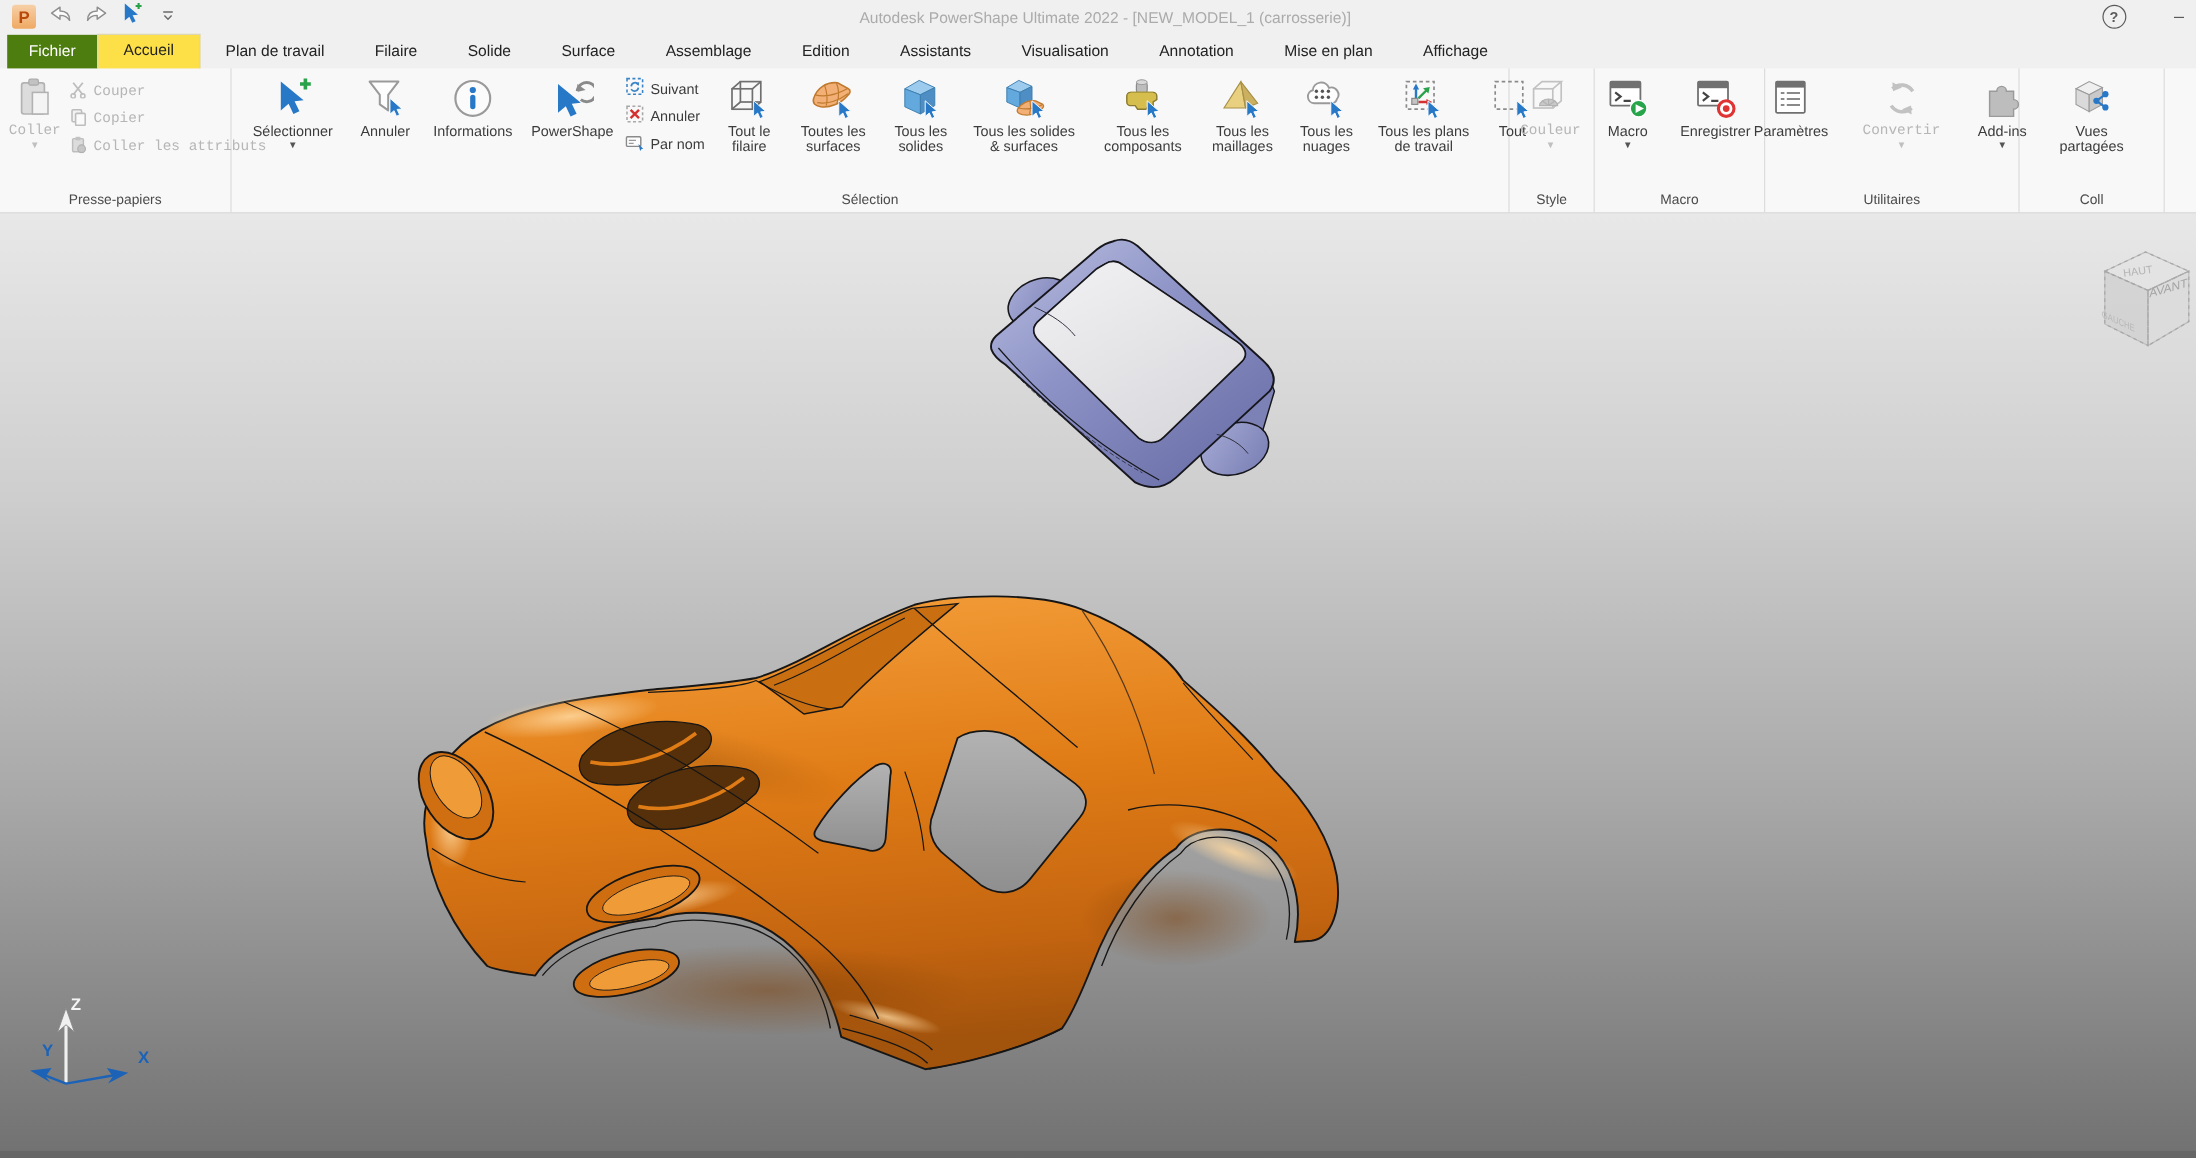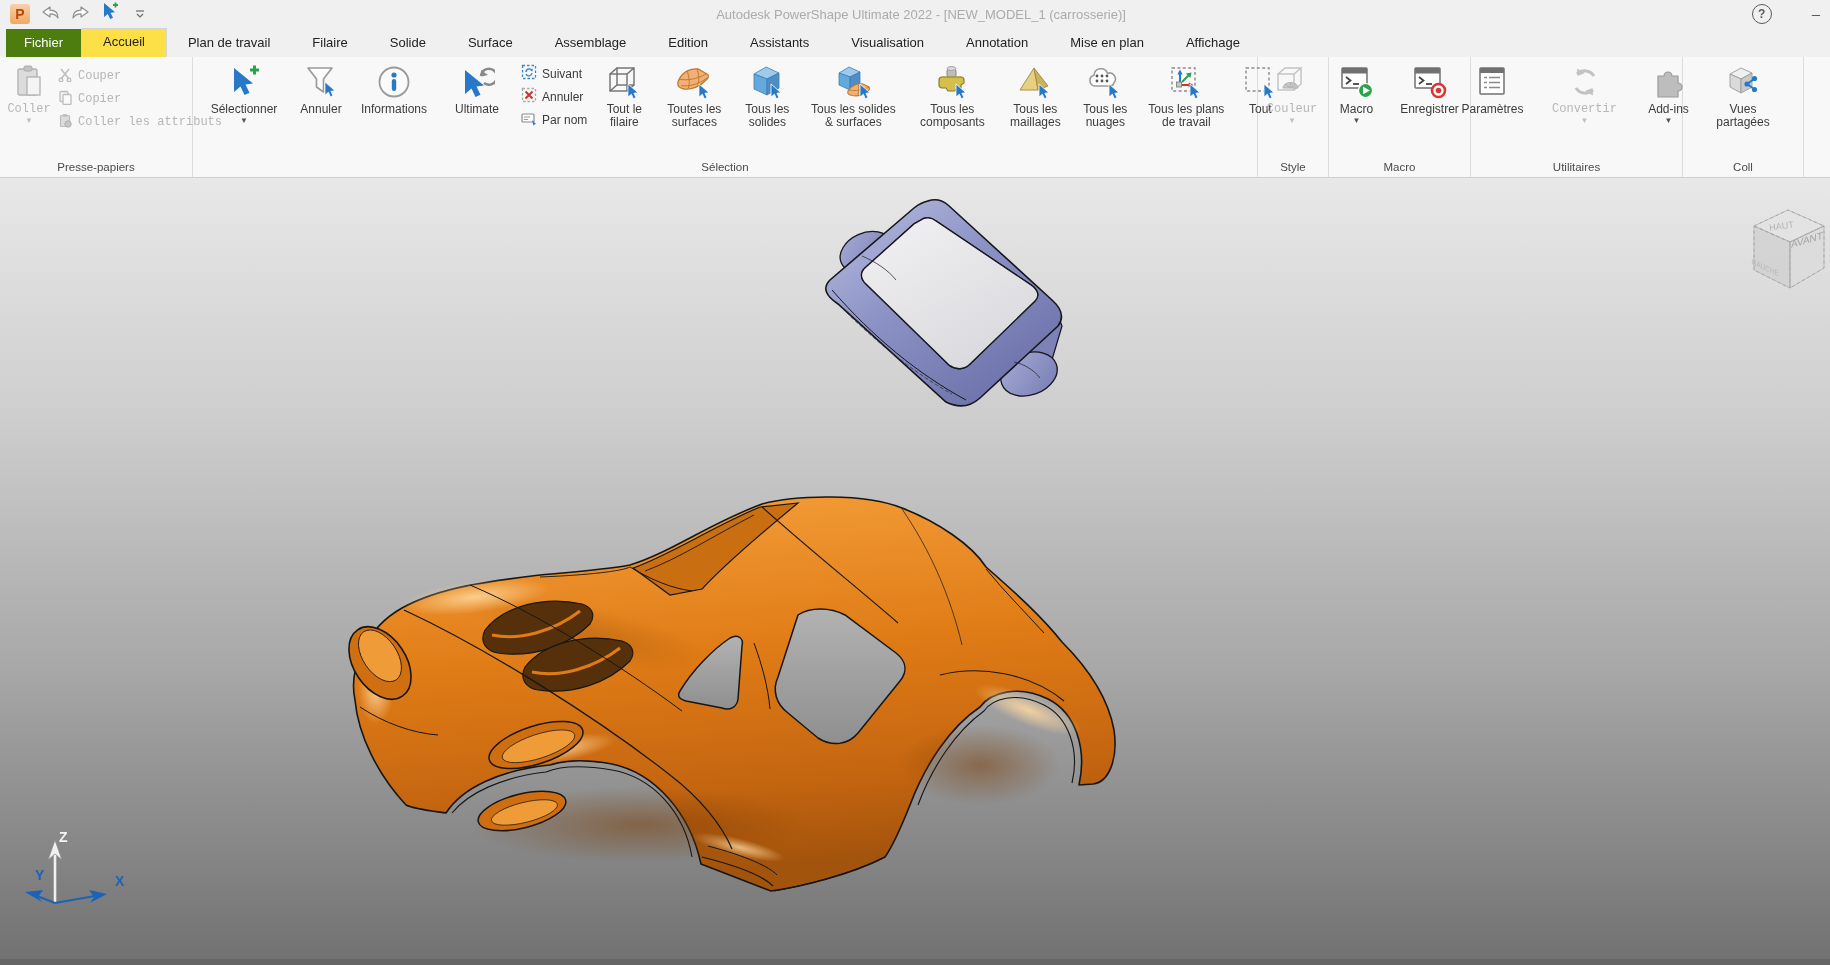--- a/index.html
+++ b/index.html
@@ -176,21 +176,21 @@
         <span class="lb">Informations</span>
       </div>
       <div class="btn-lg" style="width:66px">
         <span class="ic">
           <svg width="36" height="36" viewBox="0 0 36 36">
               <path d="M6 6 L6 30 L12.5 24.5 L16.5 33 L21.5 30.7 L17.5 22.4 L25 21.6 Z" fill="#2878c8"></path>
               <path d="M22 12 a8 8 0 1 1 3 7" fill="none" stroke="#8a8a8a" stroke-width="2.4"></path>
               <path d="M22 6 l0.5 6.5 L29 11 Z" fill="#8a8a8a"></path>
             </svg>
         </span>
-        <span class="lb">Ultimate</span>
+        <span class="lb">PowerShape</span>
       </div>
       <div class="smallstack" style="width:76px;padding-top:2px">
         <div class="btn-sm">
           <span><svg width="16" height="16" viewBox="0 0 16 16">
                 <rect x="1.5" y="1.5" width="13" height="13" fill="none" stroke="#3a84c8" stroke-width="1.3" stroke-dasharray="2.5 2"></rect>
                 <path d="M5 8 a3.2 3.2 0 0 1 6 -1.4" fill="none" stroke="#3a84c8" stroke-width="1.4"></path>
                 <path d="M11.6 4.4 l-0.2 3 l-2.6 -1.6 Z" fill="#3a84c8"></path>
                 <path d="M11 9 a3.2 3.2 0 0 1 -6 1.2" fill="none" stroke="#3a84c8" stroke-width="1.4"></path>
               </svg></span>
           <span class="lb">Suivant</span>

